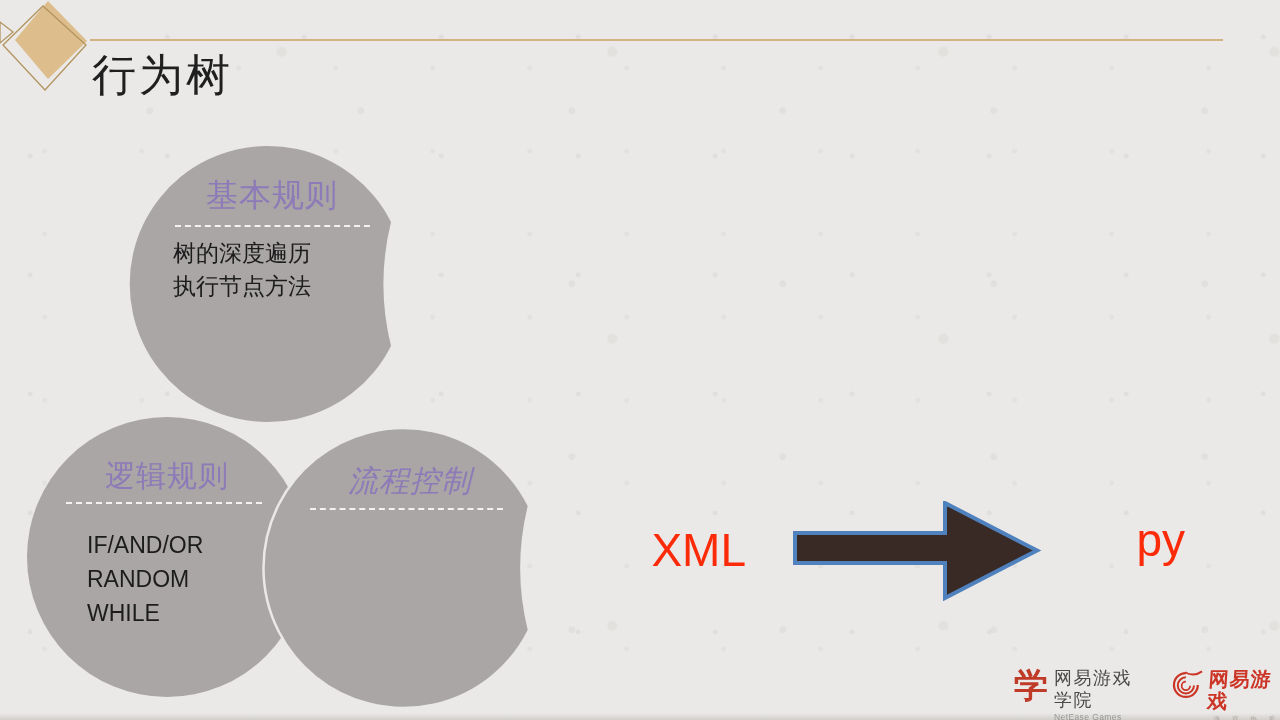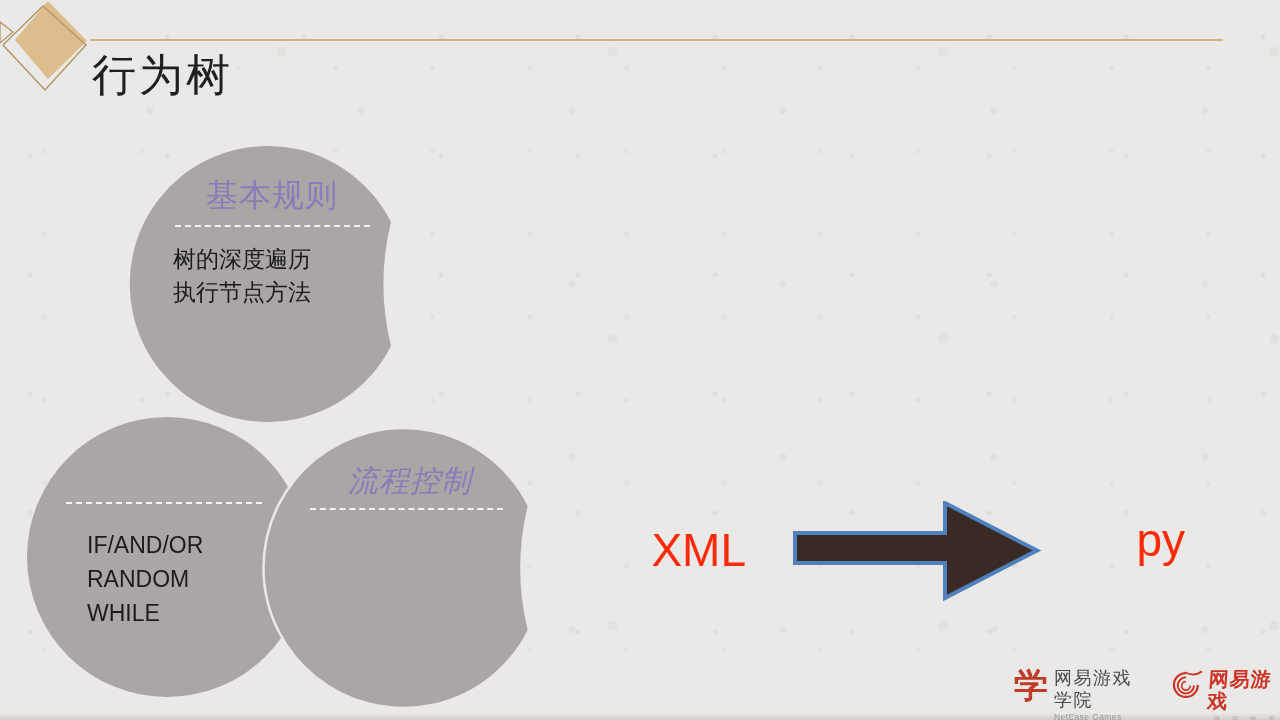--- a/index.html
+++ b/index.html
@@ -22,21 +22,21 @@
 
   .bubble{position:absolute;width:300px;height:300px;}
   .bubble svg{position:absolute;left:0;top:0;}
   .bubble .heading{position:absolute;left:0;width:300px;text-align:center;
     color:#8d7ab8;font-size:30px;letter-spacing:1px;font-weight:400;}
   .bubble .dash{position:absolute;height:0;border-top:2.5px dashed #f3f2f0;}
   .bubble .lines{position:absolute;color:#1c1c1c;font-size:23px;line-height:34px;}
   #bubble-1{left:122px;top:134px;}
   #bubble-1 .heading{top:174px;font-size:32px;}
   #bubble-1 .dash{left:53px;top:91px;width:195px;}
-  #bubble-1 .lines{left:51px;top:109px;line-height:33px;text-align:center;}
+  #bubble-1 .lines{left:51px;top:103px;line-height:33px;text-align:center;}
   #bubble-1 .heading{top:40px;}
   #bubble-2{left:17px;top:407px;}
   #bubble-2 .heading{top:49px;}
   #bubble-2 .dash{left:49px;top:95px;width:196px;}
   #bubble-2 .lines{left:70px;top:121px;}
   #bubble-3{left:260px;top:418px;font-style:italic;}
   #bubble-3 .heading{top:43px;}
   #bubble-3 .dash{left:50px;top:90px;width:193px;}
   #bubble-3 .lines{left:53px;top:104px;line-height:31px;}
 
@@ -80,20 +80,21 @@
     <div class="lines">
       <div>树的深度遍历</div>
       <div>执行节点方法</div>
     </div>
   </div>
 
   <div class="bubble" id="bubble-2">
     <svg width="300" height="300" viewBox="0 0 300 300">
       <circle cx="150" cy="150" r="140" fill="#a9a6a5"></circle>
     </svg>
+    <div class="heading">逻辑规则</div>
     <div class="dash"></div>
     <div class="lines">
       <div>IF/AND/OR</div>
       <div>RANDOM</div>
       <div>WHILE</div>
     </div>
   </div>
 
   <div class="bubble" id="bubble-3">
     <svg width="300" height="300" viewBox="0 0 300 300">

